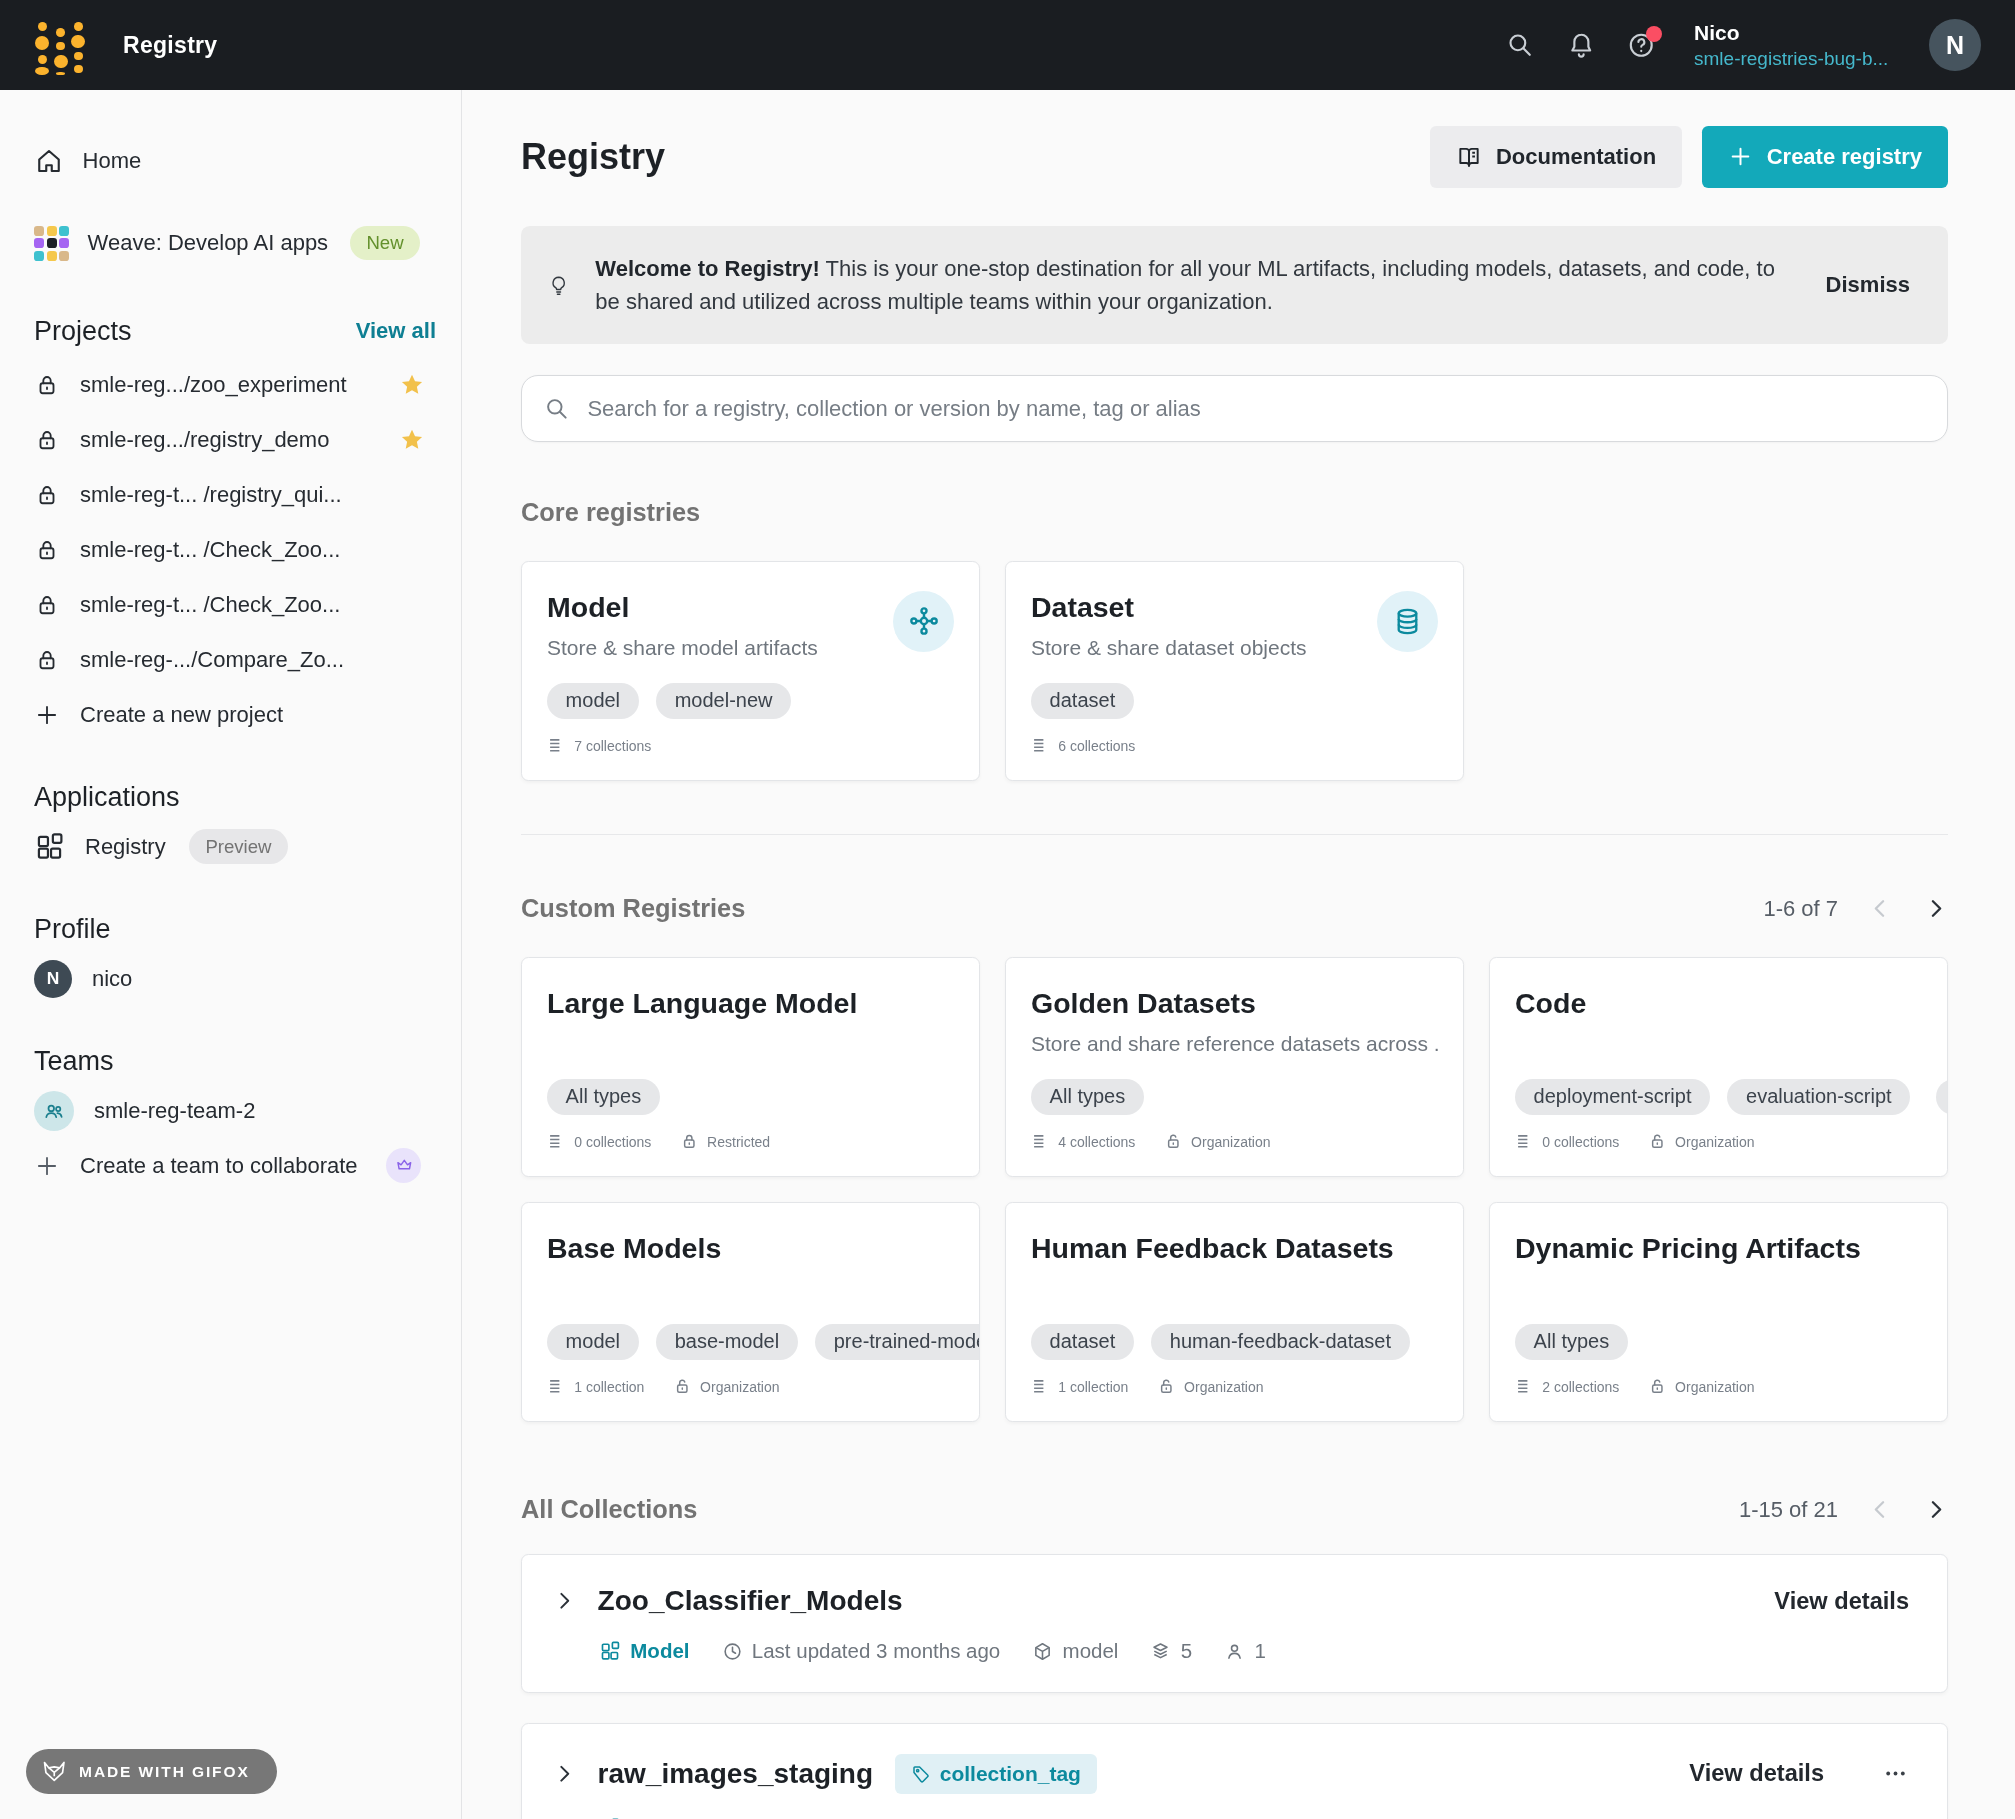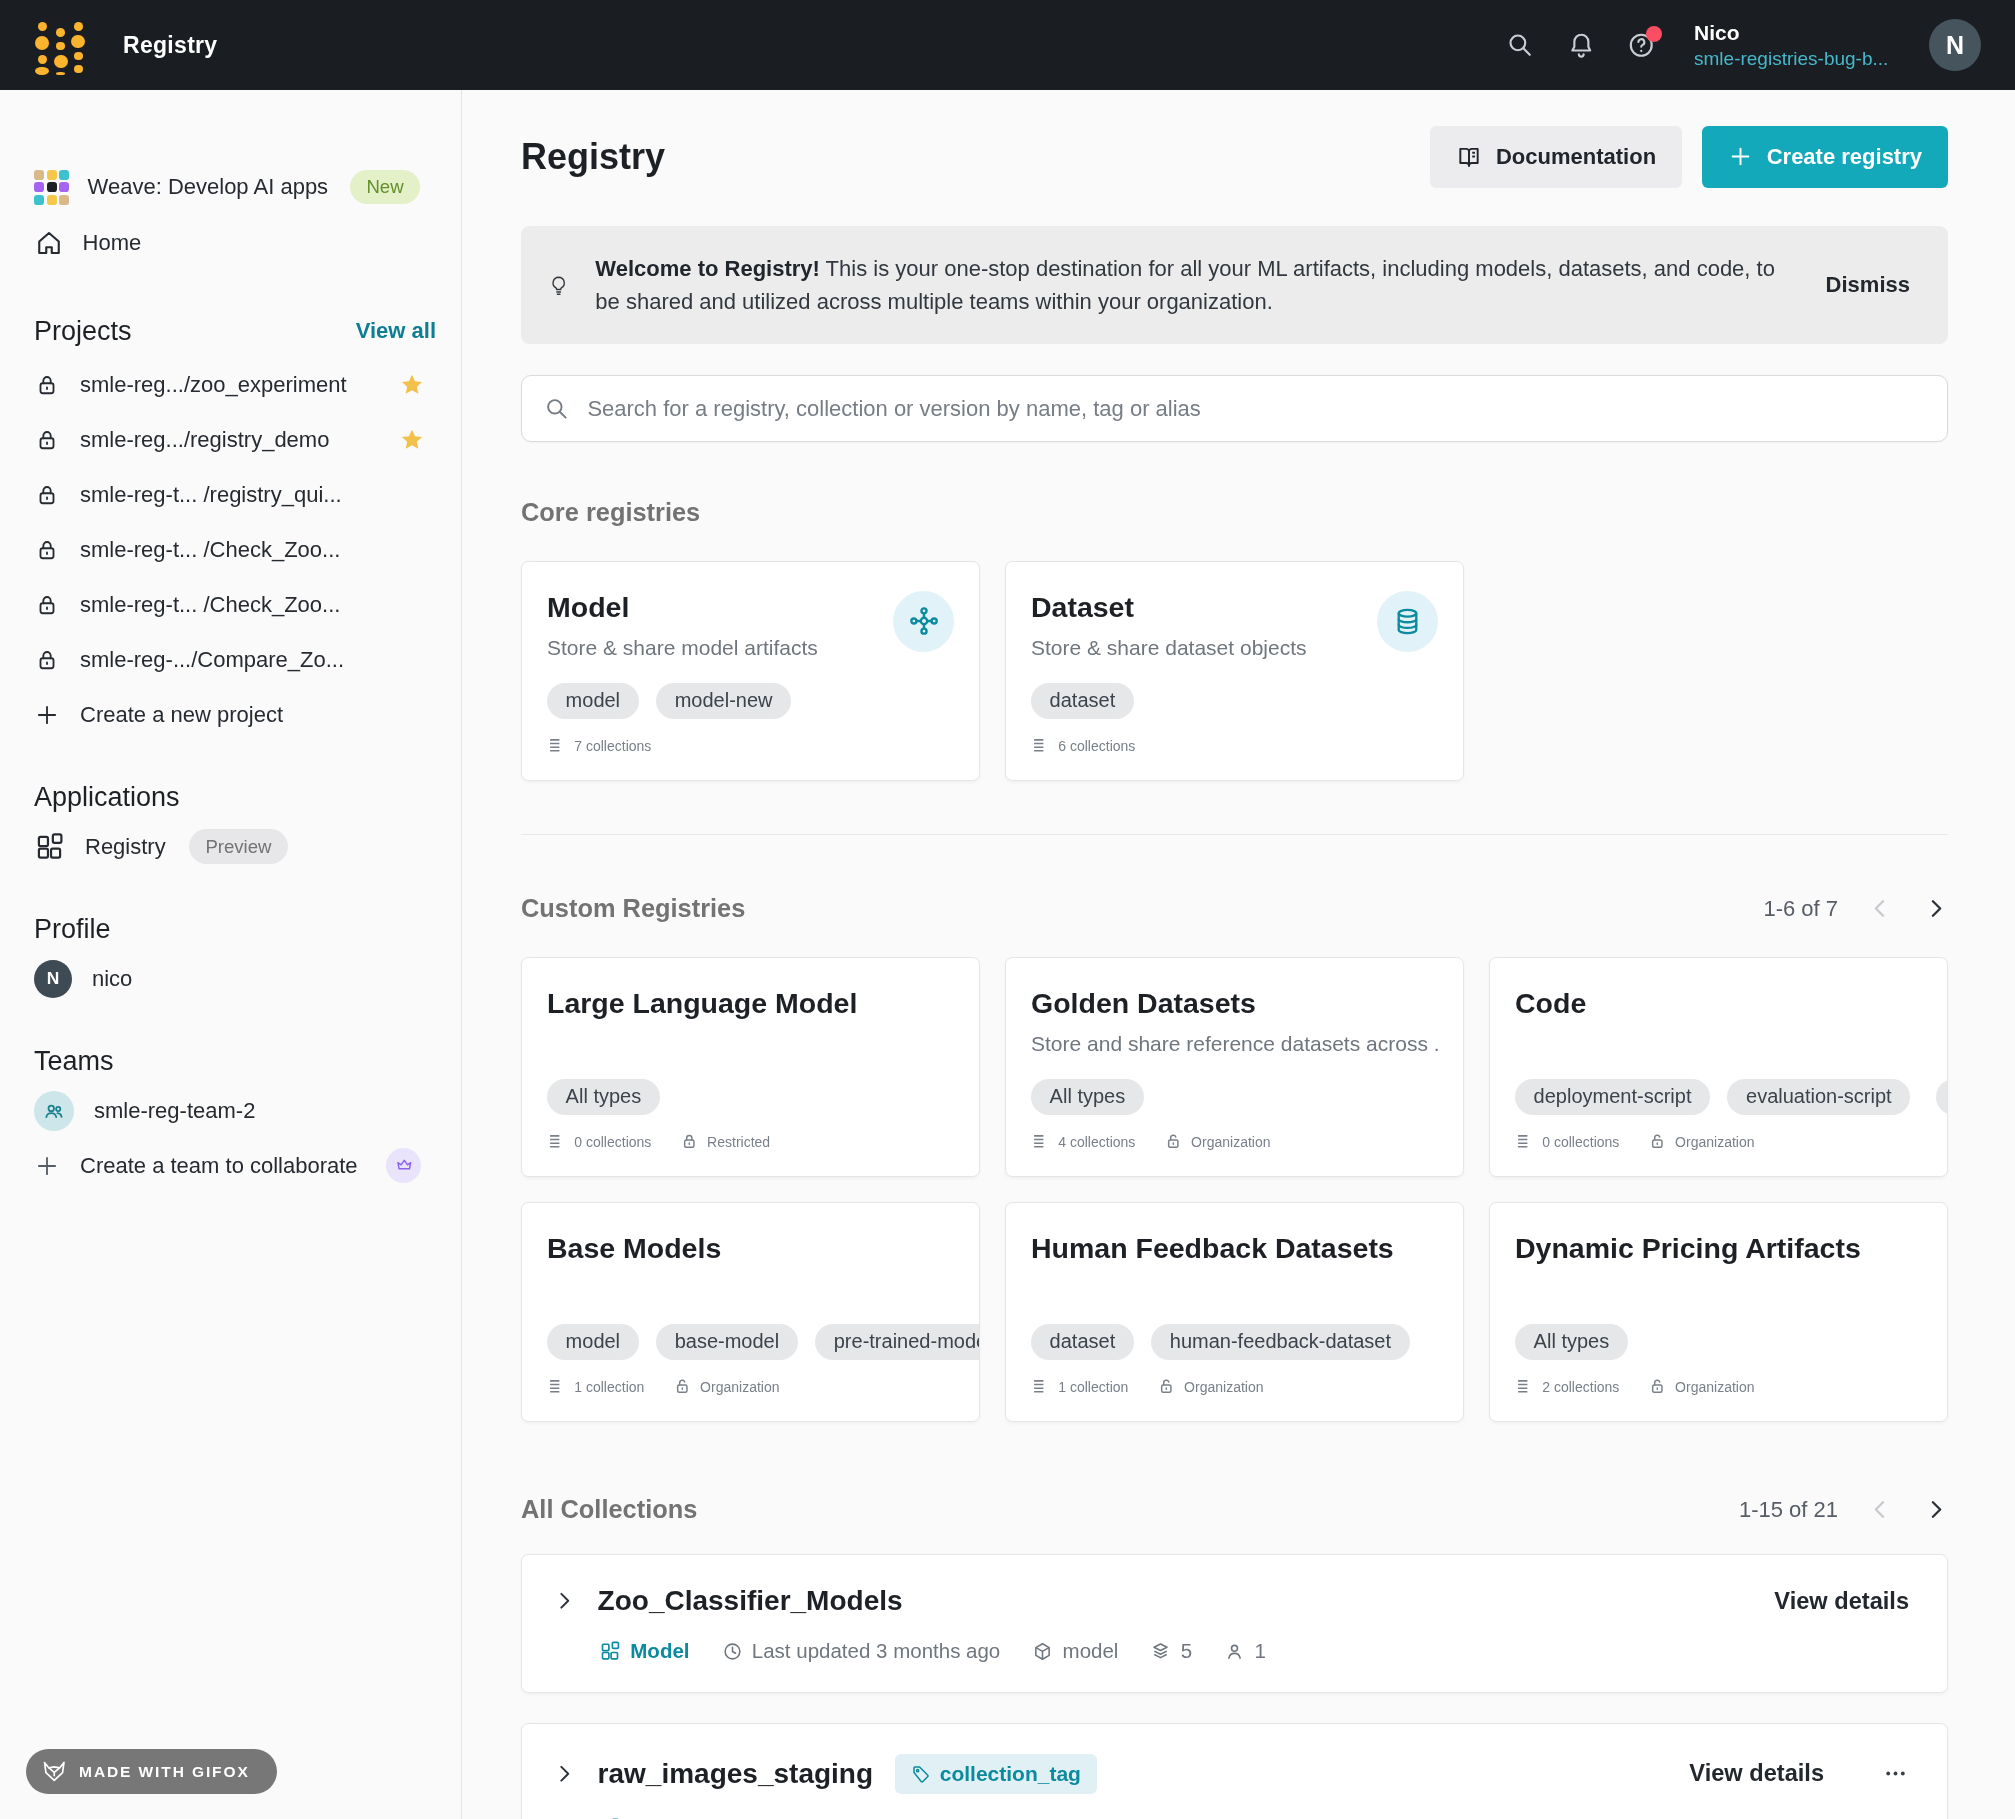--- a/index.html
+++ b/index.html
@@ -72,21 +72,21 @@
   .btn-primary { background:#13a9ba; color:#fff; margin-left:20px; }
 
   
   .banner { margin-top:37px; background:#ececec; border-radius:8.7px; padding:26px 38px 26px 27px;
     display:flex; align-items:center; gap:26px; }
   .banner-text { font-size:22px; line-height:33px; color:#32383f; max-width:1215px; }
   .banner-text b { color:#21262c; }
   .banner-dismiss { margin-left:auto; font-size:22px; font-weight:600; color:#23282e; cursor:pointer; }
 
   
-  .searchbar { margin-top:31px; height:67px; background:#fff; border:0.9px solid #d8dadd; border-radius:10px;
+  .searchbar { margin-top:31px; height:67px; background:#fff; border:0.9px solid #d8dadd; border-radius:17px;
     display:flex; align-items:center; padding:0 22px; gap:17.4px; box-shadow:0 0.6px 1.9px rgba(0,0,0,.03); }
   .searchbar input { flex:1; border:none; outline:none; font-size:22px; color:#3a4047; background:transparent;
     font-family:inherit; }
   .searchbar input::placeholder { color:#767d85; }
 
   
   .section-head { display:flex; align-items:center; margin-top:59px; }
   .section-title { font-size:25.4px; font-weight:600; color:#737373; }
   .pager { margin-left:auto; display:flex; align-items:center; gap:30px; }
   .pager .count { font-size:22px; color:#565d66; }
@@ -179,43 +179,43 @@
       <div class="user-org">smle-registries-bug-b...</div>
     </div>
     <div class="avatar">N</div>
   </div>
 </div>
 
 <div class="shell">
 
 <div class="sidebar">
 
+  <div class="side-row">
+    <svg width="30" height="30" viewBox="0 0 24 24" fill="none" stroke="#262b31" stroke-width="1.7" stroke-linejoin="round">
+          <path d="M4.2 10.8 12 4l7.8 6.8V20h-5.6v-4.6h-4.4V20H4.2z"></path>
+        </svg>
+    <span class="txt">Home</span>
+  </div>
+
   <div class="side-row" style="margin-top:26px;">
     <span class="weave-icon">
       <i style="background:#d9b88a;"></i>
           <i style="background:#f5c84c;"></i>
           <i style="background:#3ec1cf;"></i>
       <i style="background:#a565f2;"></i>
           <i style="background:#1d2126;"></i>
           <i style="background:#a565f2;"></i>
       <i style="background:#3ec1cf;"></i>
           <i style="background:#f5c84c;"></i>
           <i style="background:#d9b88a;"></i>
     </span>
     <span class="txt">Weave: Develop AI apps</span>
     <span class="badge badge-new">New</span>
   </div>
 
-  <div class="side-row">
-    <svg width="30" height="30" viewBox="0 0 24 24" fill="none" stroke="#262b31" stroke-width="1.7" stroke-linejoin="round">
-          <path d="M4.2 10.8 12 4l7.8 6.8V20h-5.6v-4.6h-4.4V20H4.2z"></path>
-        </svg>
-    <span class="txt">Home</span>
-  </div>
-
   <div class="side-header">
     <span class="h">Projects</span>
     <span class="link">View all</span>
   </div>
 
 
   <div class="proj-row">
     <svg width="26" height="26" viewBox="0 0 24 24" fill="none" stroke="#262b31" stroke-width="1.7" stroke-linecap="round">
           <rect x="6" y="10.4" width="12" height="9.2" rx="2"></rect>
           <path d="M8.6 10.4V8a3.4 3.4 0 0 1 6.8 0v2.4"></path>

